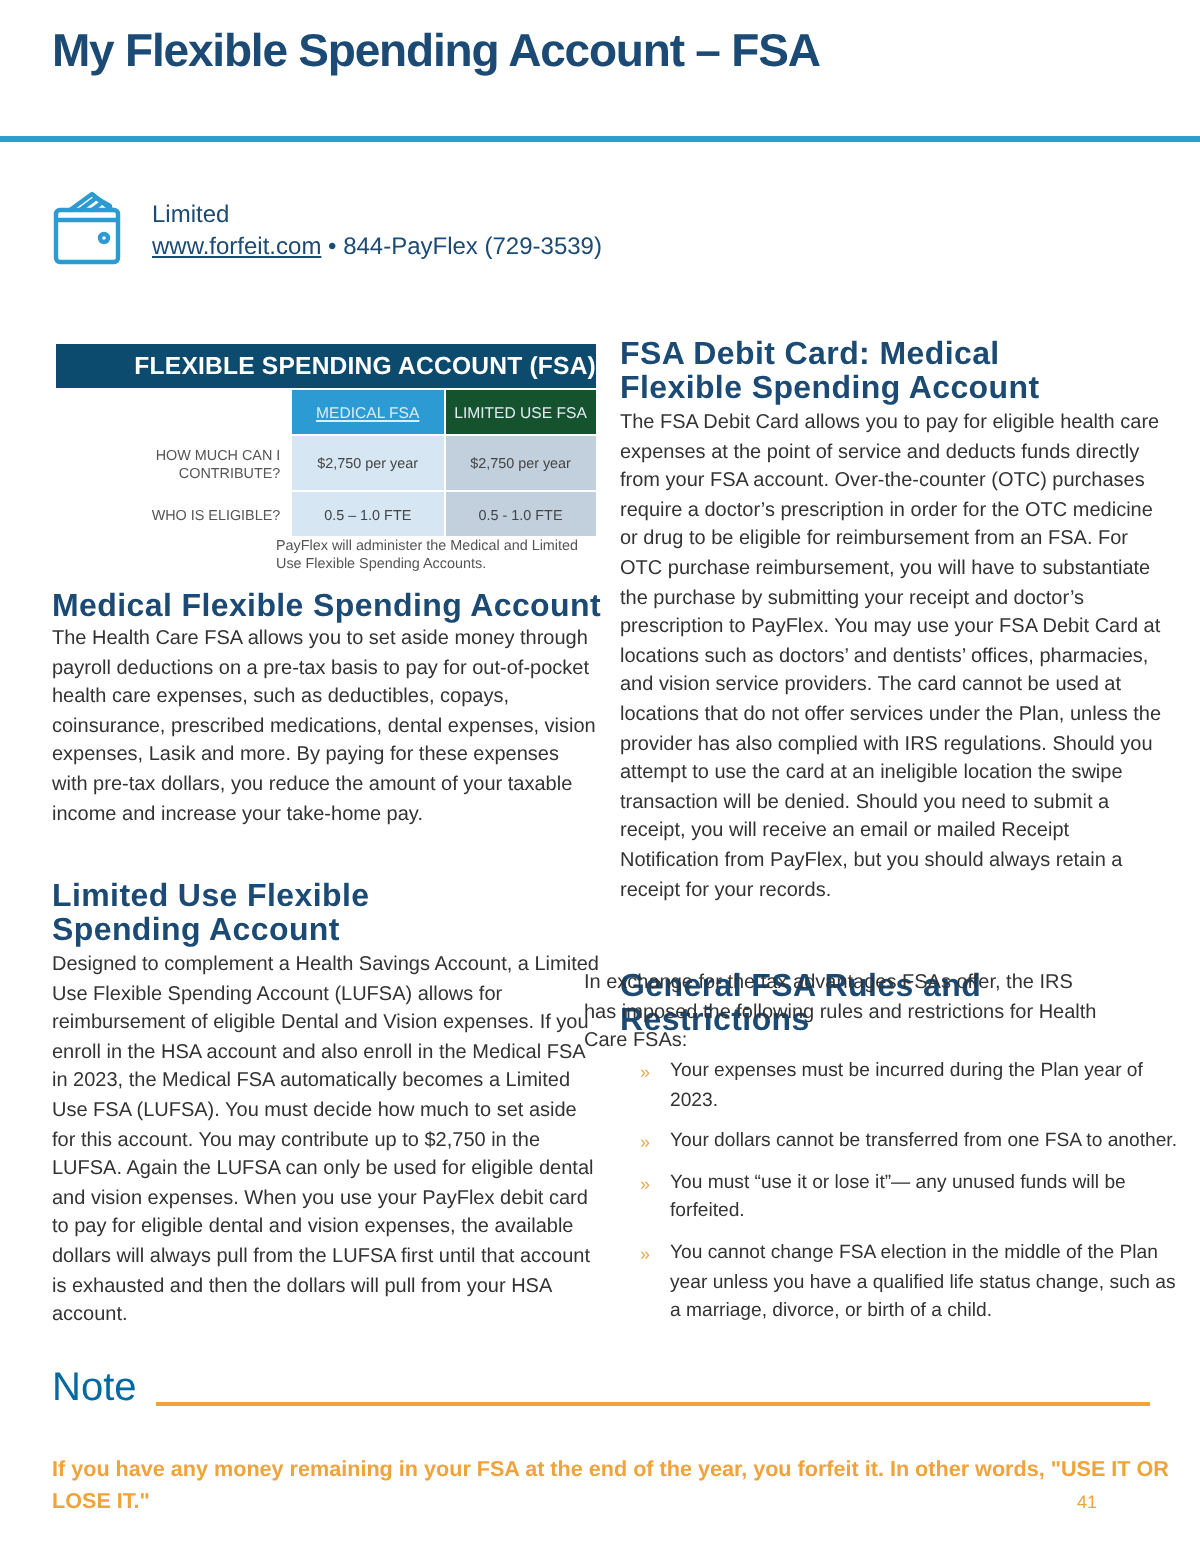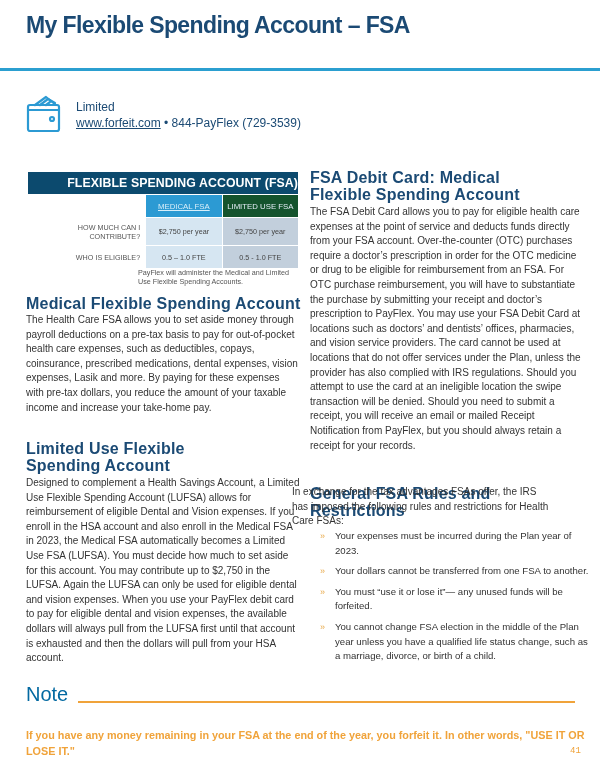--- a/index.html
+++ b/index.html
@@ -40,21 +40,21 @@
     .section-heading { position: absolute; font-size: 16px; color: #1b4a74; line-height: 17px; letter-spacing: 0.2px; }
     .body-text { position: absolute; font-size: 10px; color: #333; line-height: 14.6px; }
 
     .rules-list { position: absolute; left: 310px; top: 529px; width: 280px; list-style: none; }
     .rules-list li { position: relative; padding-left: 25px; font-size: 9.6px; line-height: 14.6px; color: #333; margin-bottom: 6px; }
     .bullet { position: absolute; left: 10px; top: 0; color: #e8a94a; font-size: 9px; }
 
     .note-heading { position: absolute; left: 26px; top: 683px; font-size: 20px; font-weight: normal; color: #0369a1; }
     .note-rule { position: absolute; left: 78px; top: 701px; width: 497px; height: 2px; background: #f0a33a; }
     .note-text { position: absolute; left: 26px; top: 712px; width: 560px; font-size: 10.8px; font-weight: bold; color: #f0a33a; line-height: 15.5px; margin-top: 16px; }
-    .page-number { position: absolute; left: 568px; top: 746px; font-size: 9px; color: #f0a33a; text-align: center; width: 15px; font-family: Liberation Mono, monospace; }
+    .page-number { position: absolute; left: 536px; top: 746px; font-size: 9px; color: #f0a33a; text-align: center; width: 15px; }
   </style>
 </head>
 <body>
 
 <h1 class="page-title">My Flexible Spending Account – FSA</h1>
 <div class="title-rule"></div>
 
 <div class="contact">
   <svg class="wallet-icon" viewBox="0 0 40 38" fill="none" stroke="#2c9ad3" stroke-width="2.2" stroke-linejoin="round" stroke-linecap="round">
     <rect x="2" y="10" width="31" height="26" rx="2"></rect>

